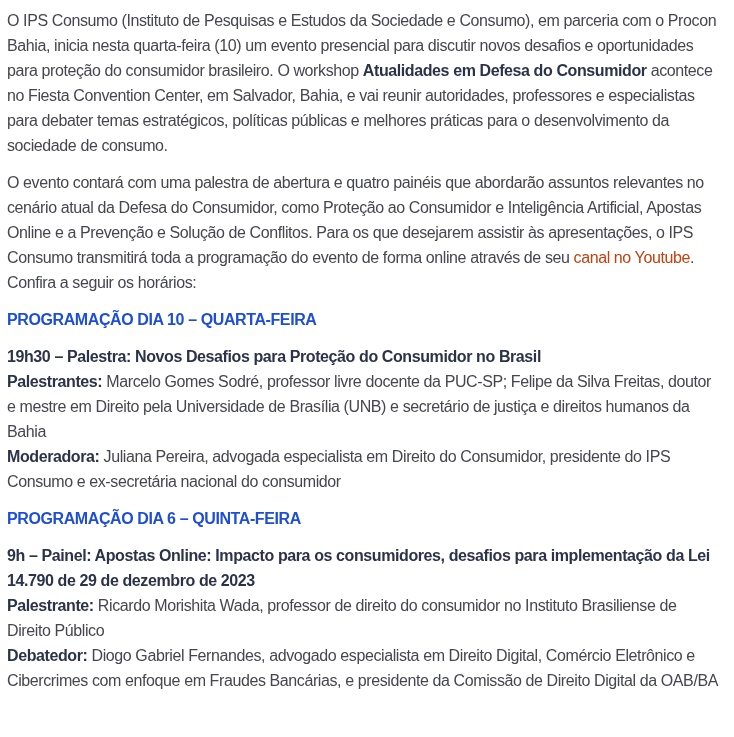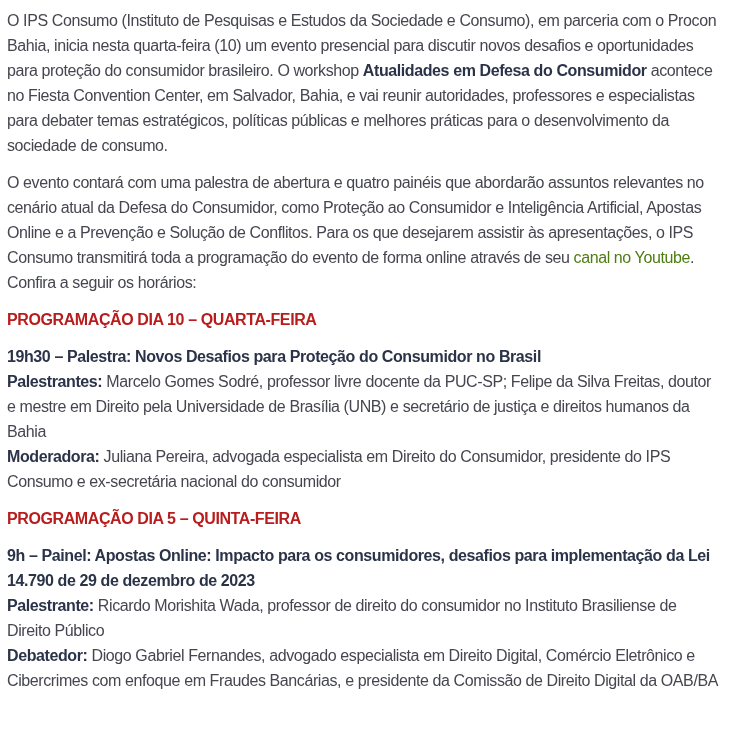--- a/index.html
+++ b/index.html
@@ -24,41 +24,41 @@
     max-width: 724px;
   }
   .article p {
     margin: 0 6px 12px 0;
   }
   .article strong {
     font-weight: 700;
     color: #2b3349;
   }
   .article .prog-heading strong {
-    color: #b91c1c;
+    color: #1d4ed8;
   }
   .link {
-    color: #4d7c0f;
+    color: #c2410c;
     text-decoration: none;
     cursor: pointer;
   }
 </style>
 </head>
 <body>
 
 <div class="page">
   <article class="article">
 
     <p><span>O IPS Consumo (Instituto de Pesquisas e Estudos da Sociedade e Consumo), em parceria com o Procon Bahia, inicia nesta quarta-feira (10) um evento presencial para discutir novos desafios e oportunidades para proteção do consumidor brasileiro. O workshop </span><strong>Atualidades em Defesa do Consumidor</strong><span> acontece no Fiesta Convention Center, em Salvador, Bahia, e vai reunir autoridades, professores e especialistas para debater temas estratégicos, políticas públicas e melhores práticas para o desenvolvimento da sociedade de consumo.</span></p>
 
     <p><span>O evento contará com uma palestra de abertura e quatro painéis que abordarão assuntos relevantes no cenário atual da Defesa do Consumidor, como Proteção ao Consumidor e Inteligência Artificial, Apostas Online e a Prevenção e Solução de Conflitos. Para os que desejarem assistir às apresentações, o IPS Consumo transmitirá toda a programação do evento de forma online através de seu </span><a class="link">canal no Youtube</a><span>. Confira a seguir os horários:</span></p>
 
     <p class="prog-heading"><strong>PROGRAMAÇÃO DIA 10 – QUARTA-FEIRA</strong></p>
 
 
     <p><strong>19h30 – Palestra: Novos Desafios para Proteção do Consumidor no Brasil</strong><br><strong>Palestrantes:</strong><span> Marcelo Gomes Sodré, professor livre docente da PUC-SP; Felipe da Silva Freitas, doutor e mestre em Direito pela Universidade de Brasília (UNB) e secretário de justiça e direitos humanos da Bahia</span><br><strong>Moderadora:</strong><span> Juliana Pereira, advogada especialista em Direito do Consumidor, presidente do IPS Consumo e ex-secretária nacional do consumidor</span></p>
 
-    <p class="prog-heading"><strong>PROGRAMAÇÃO DIA 5 – QUINTA-FEIRA</strong></p>
+    <p class="prog-heading"><strong>PROGRAMAÇÃO DIA 6 – QUINTA-FEIRA</strong></p>
 
     <p><strong>9h – Painel: Apostas Online: Impacto para os consumidores, desafios para implementação da Lei 14.790 de 29 de dezembro de 2023</strong><br><strong>Palestrante:</strong><span> Ricardo Morishita Wada, professor de direito do consumidor no Instituto Brasiliense de Direito Público</span><br><strong>Debatedor:</strong><span> Diogo Gabriel Fernandes, advogado especialista em Direito Digital, Comércio Eletrônico e Cibercrimes com enfoque em Fraudes Bancárias, e presidente da Comissão de Direito Digital da OAB/BA</span></p>
 
   </article>
 </div>
 
 </body></html>

